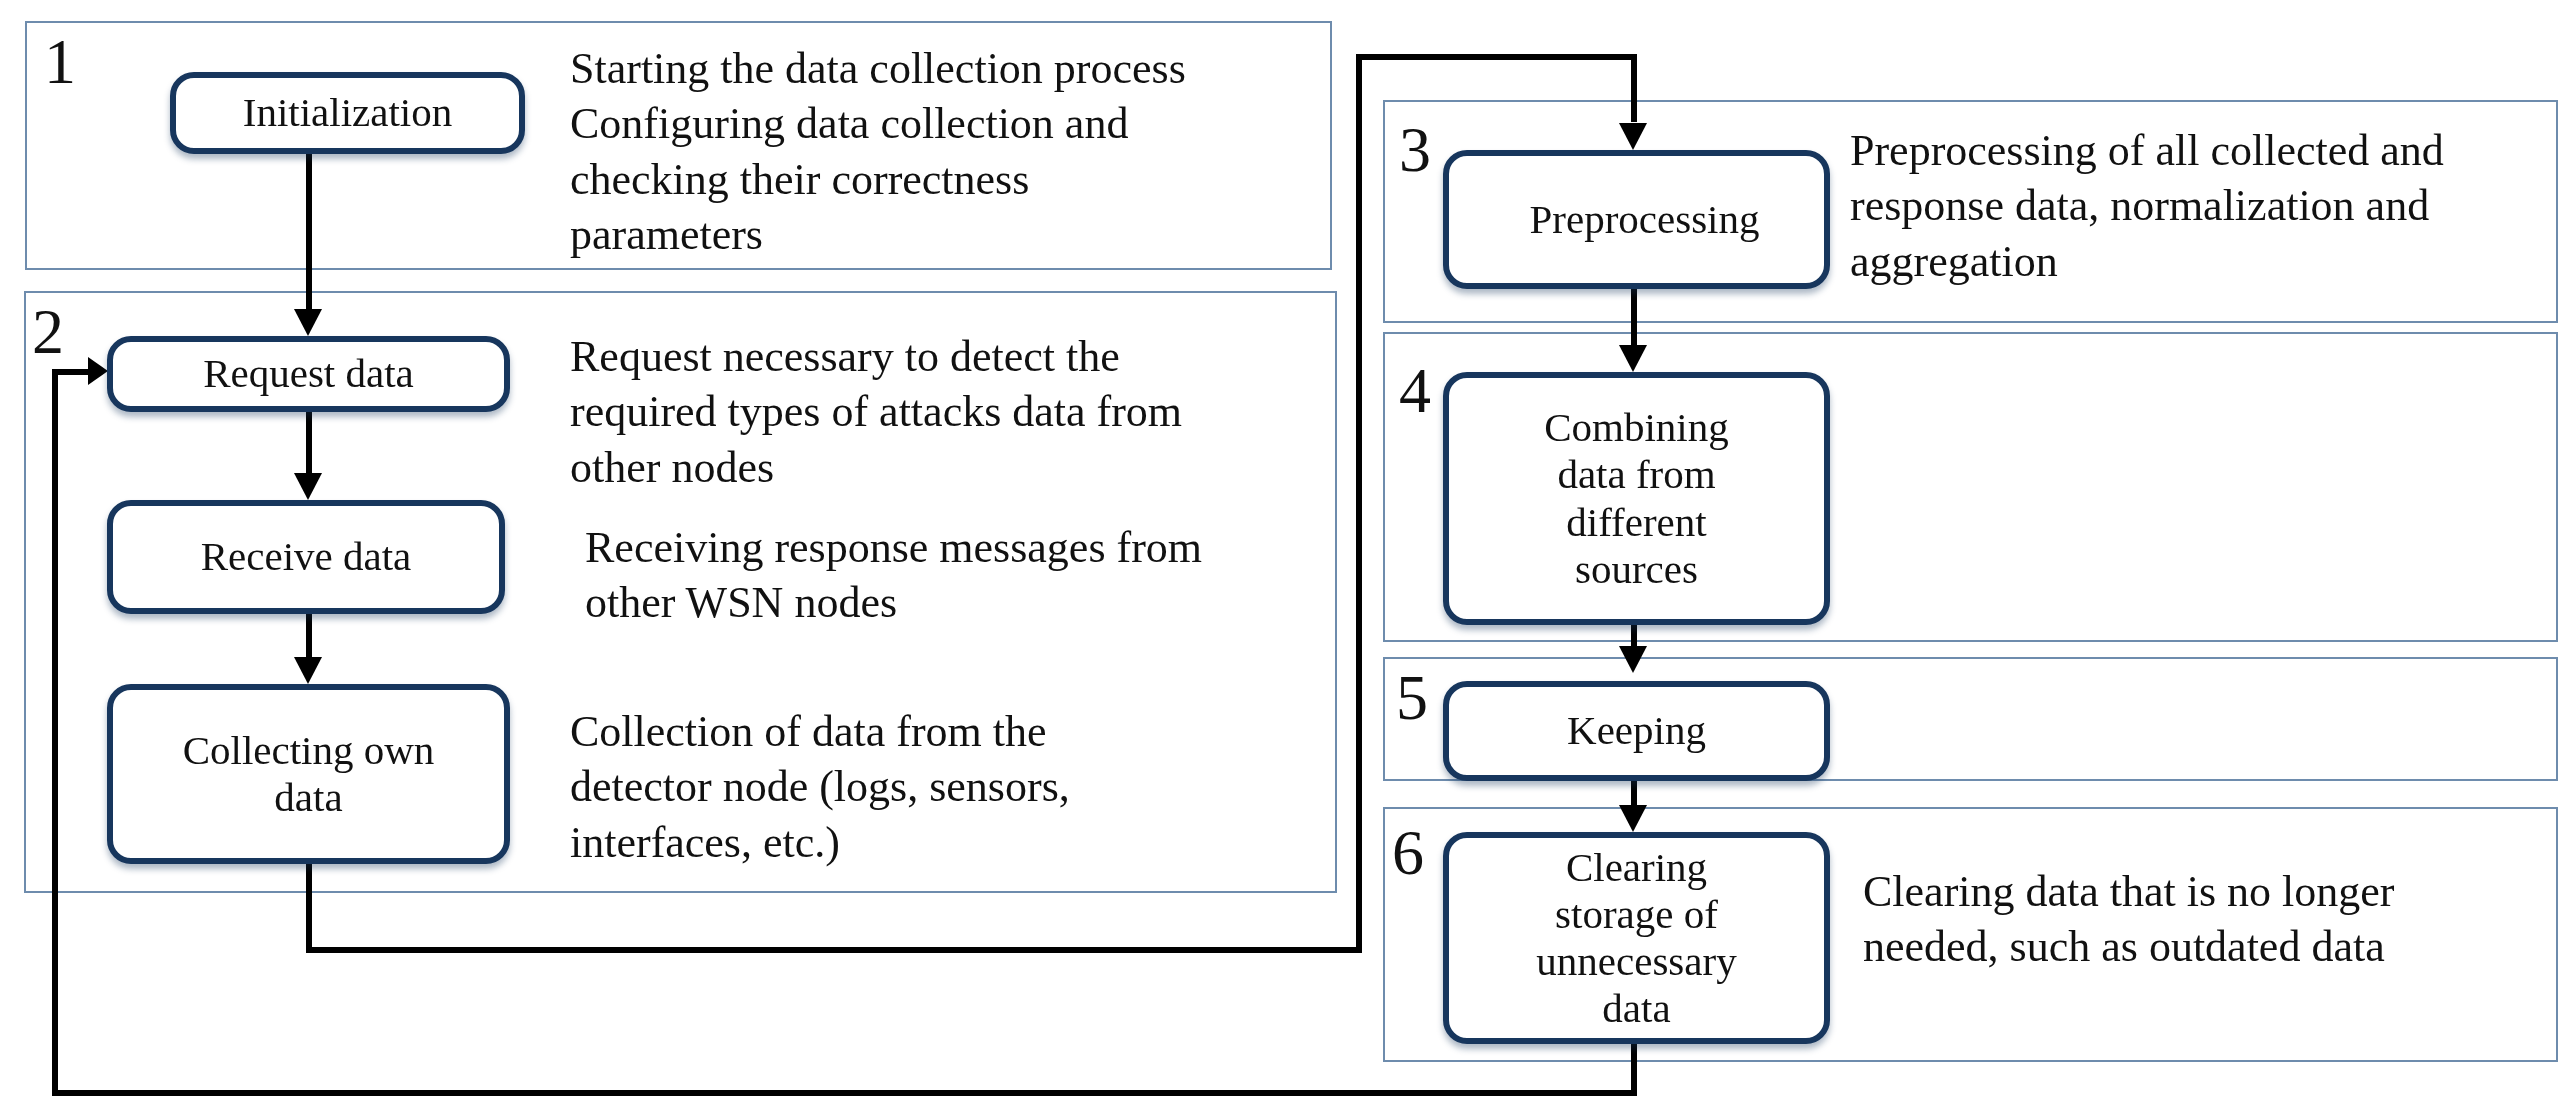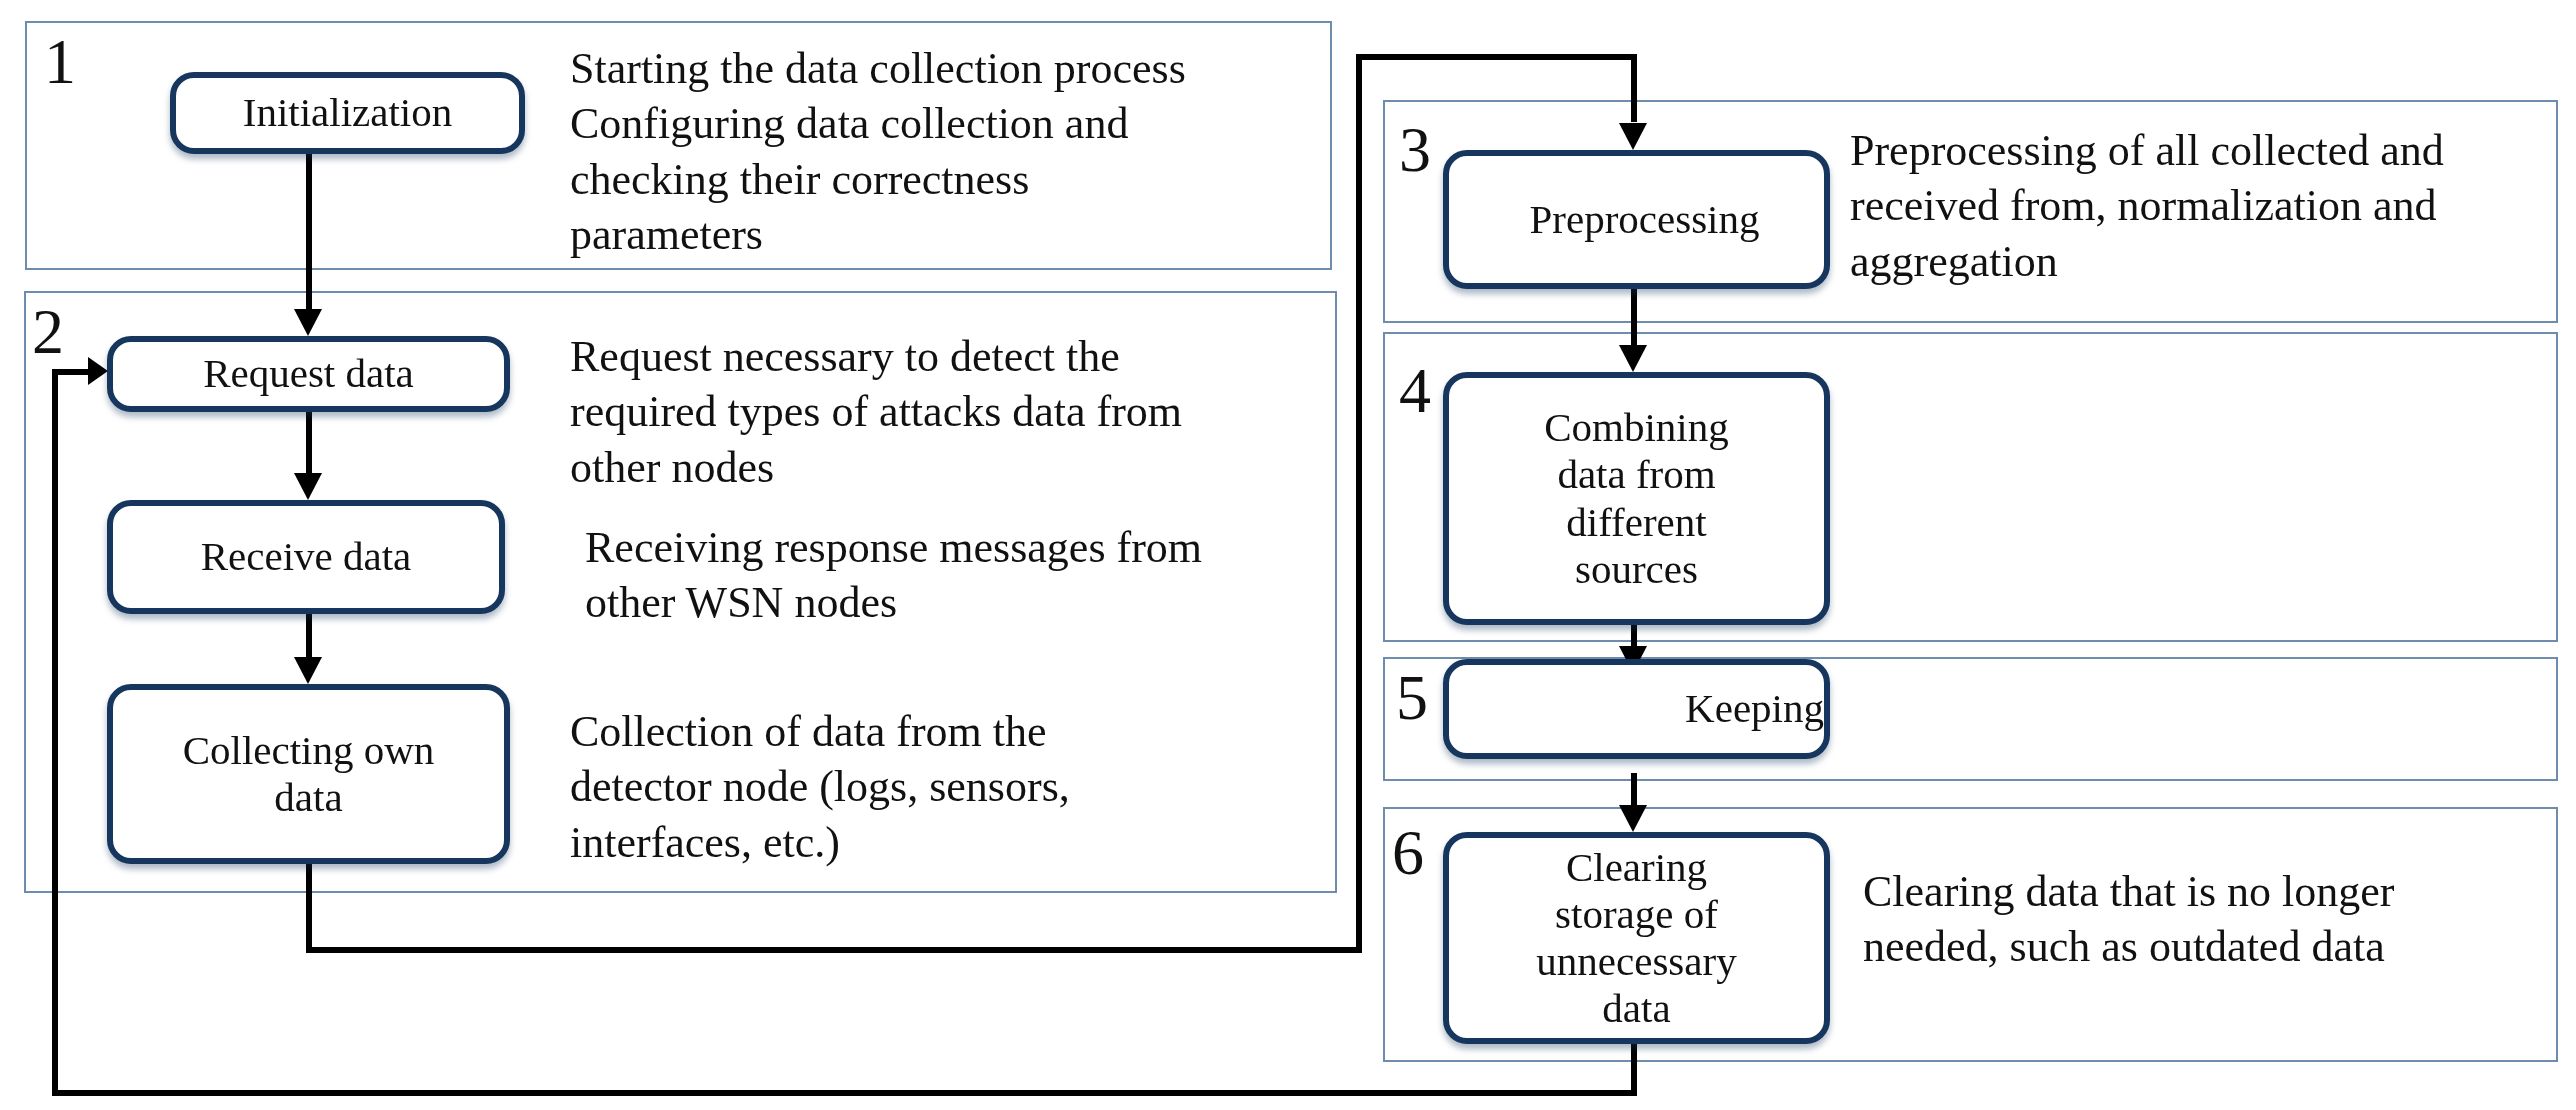--- a/index.html
+++ b/index.html
@@ -89,21 +89,21 @@
   <div class="flow-box" style="left:107px; top:684px; width:403px; height:180px;">
     <span class="lbl" style="max-width:291px;">Collecting own data</span>
   </div>
 
   <div class="flow-box" style="left:1443px; top:150px; width:387px; height:139px;padding-left:16px;">
     <span class="lbl">Preprocessing</span>
   </div>
   <div class="flow-box" style="left:1443px; top:372px; width:387px; height:253px;">
     <span class="lbl" style="max-width:262px;">Combining data from different sources</span>
   </div>
-  <div class="flow-box" style="left:1443px; top:659px; width:387px; height:100px;justify-content:flex-end;">
+  <div class="flow-box" style="left:1443px; top:681px; width:387px; height:100px;">
     <span class="lbl">Keeping</span>
   </div>
   <div class="flow-box" style="left:1443px; top:832px; width:387px; height:212px;">
     <span class="lbl" style="max-width:249px;">Clearing storage of unnecessary data</span>
   </div>
 
   <div class="desc" style="left:570px; top:41px; width:765px;">
     <div>Starting the data collection process</div>
     <div>Configuring data collection and</div>
     <div>checking their correctness</div>
@@ -118,21 +118,21 @@
     <div>Receiving response messages from</div>
     <div>other WSN nodes</div>
   </div>
   <div class="desc" style="left:570px; top:704px; width:782px;">
     <div>Collection of data from the</div>
     <div>detector node (logs, sensors,</div>
     <div>interfaces, etc.)</div>
   </div>
   <div class="desc" style="left:1850px; top:123px; width:714px;">
     <div>Preprocessing of all collected and</div>
-    <div>received from, normalization and</div>
+    <div>response data, normalization and</div>
     <div>aggregation</div>
   </div>
   <div class="desc" style="left:1863px; top:864px; width:714px;">
     <div>Clearing data that is no longer</div>
     <div>needed, such as outdated data</div>
   </div>
 
   <div class="seg" style="left:306px; top:152px; width:6px; height:161px;"></div>
   <div class="head-down" style="left:294px; top:309px;"></div>
 

